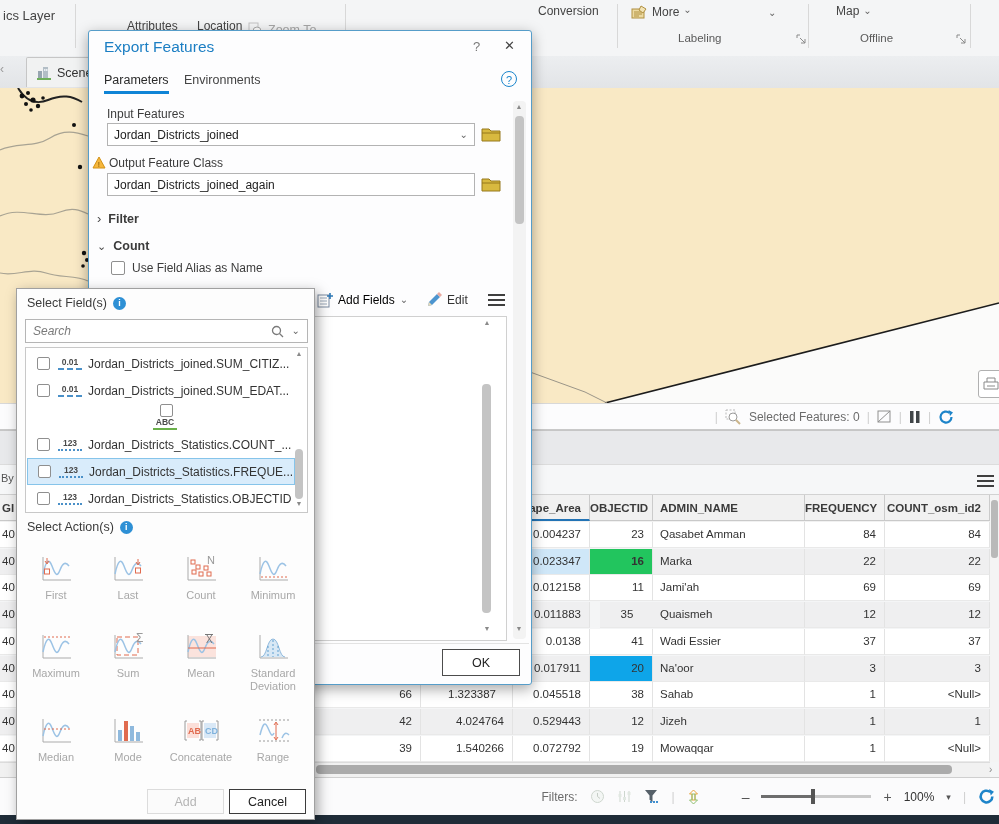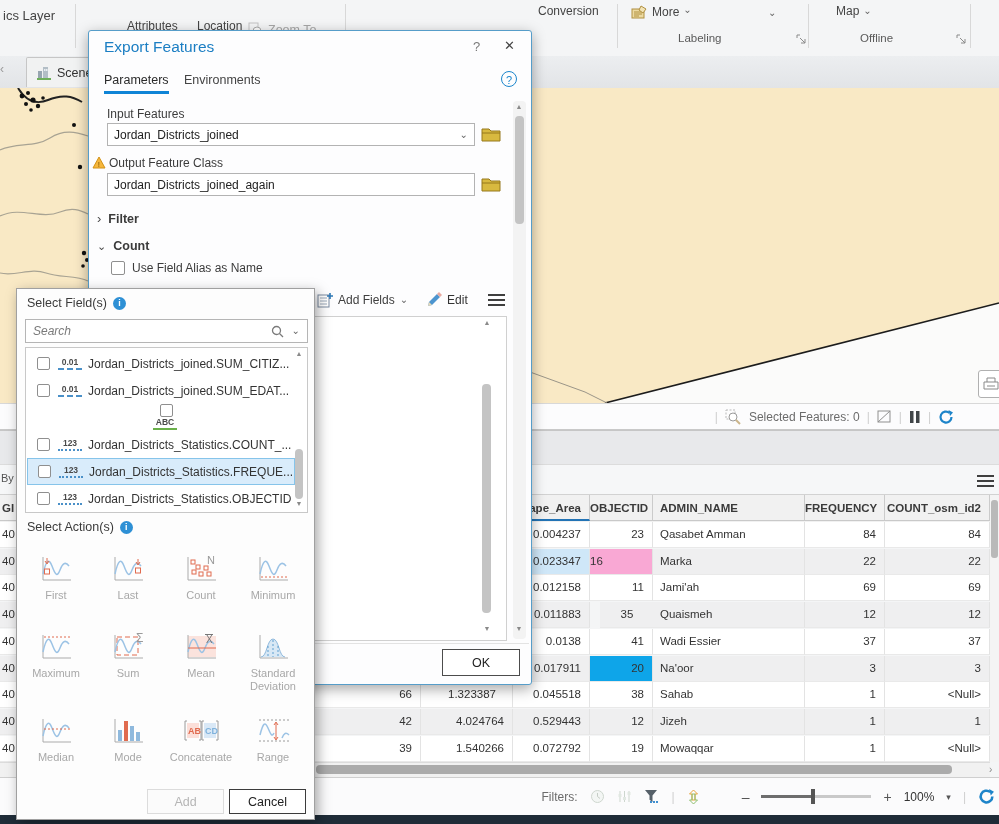--- a/index.html
+++ b/index.html
@@ -256,21 +256,21 @@
         <div class="tcell" style="left: 590px; width: 63px; text-align: right; background: rgb(255, 255, 255); padding-right: 8px;">23</div>
         <div class="tcell" style="left: 653px; width: 152px; text-align: left; background: rgb(255, 255, 255); padding-left: 7px;">Qasabet Amman</div>
         <div class="tcell" style="left: 805px; width: 80px; text-align: right; background: rgb(255, 255, 255); padding-right: 8px;">84</div>
         <div class="tcell" style="left: 885px; width: 105px; text-align: right; background: rgb(255, 255, 255); padding-right: 8px;">84</div>
       </div>
       <div class="trow" style="top: 26.7px;">
         <div class="tcell" style="left: 0px; width: 19px; text-align: left; background: rgb(239, 239, 240); padding-left: 2px;">40</div>
         <div class="tcell" style="left: 19px; width: 402px; text-align: right; background: rgb(239, 239, 240); padding-right: 8px;"></div>
         <div class="tcell" style="left: 421px; width: 92px; text-align: right; background: rgb(239, 239, 240); padding-right: 8px;"></div>
         <div class="tcell" style="left: 513px; width: 77px; text-align: right; background: rgb(207, 231, 248); padding-right: 8px;">0.023347</div>
-        <div class="tcell" style="left: 590px; width: 63px; text-align: left; background: #f9a8d4; padding-right: 8px;">16</div>
+        <div class="tcell" style="left: 590px; width: 63px; text-align: right; background: #22c55e; padding-right: 8px; font-weight: bold;">16</div>
         <div class="tcell" style="left: 653px; width: 152px; text-align: left; background: rgb(239, 239, 240); padding-left: 7px;">Marka</div>
         <div class="tcell" style="left: 805px; width: 80px; text-align: right; background: rgb(239, 239, 240); padding-right: 8px;">22</div>
         <div class="tcell" style="left: 885px; width: 105px; text-align: right; background: rgb(239, 239, 240); padding-right: 8px;">22</div>
       </div>
       <div class="trow" style="top: 53.4px;">
         <div class="tcell" style="left: 0px; width: 19px; text-align: left; background: rgb(255, 255, 255); padding-left: 2px;">40</div>
         <div class="tcell" style="left: 19px; width: 402px; text-align: right; background: rgb(255, 255, 255); padding-right: 8px;"></div>
         <div class="tcell" style="left: 421px; width: 92px; text-align: right; background: rgb(255, 255, 255); padding-right: 8px;"></div>
         <div class="tcell" style="left: 513px; width: 77px; text-align: right; background: rgb(255, 255, 255); padding-right: 8px;">0.012158</div>
         <div class="tcell" style="left: 590px; width: 63px; text-align: right; background: rgb(255, 255, 255); padding-right: 8px;">11</div>
@@ -445,21 +445,21 @@
     <div class="abs flabel" style="left:43px;top:230px;">Use Field Alias as Name</div>
 
     <div class="abs" style="left:228px;top:260px;display:flex;align-items:center;gap:5px;">
       <span>
           <svg width="16" height="16" viewBox="0 0 16 16">
             <rect x="1" y="3" width="11" height="12" fill="#fff" stroke="#7a8aa0"></rect>
             <path d="M3 6h7M3 9h7M3 12h7" stroke="#9aa8ba"></path>
             <path d="M13 1v6M10 4h6" stroke="#2e78b5" stroke-width="1.6"></path>
           </svg>
         </span>
-      <span style="color:#404040;">Add Fields</span>
+      <span style="color:#000000;">Add Fields</span>
       <span class="chev">⌄</span>
       <span style="width:8px;"></span>
       <span>
           <svg width="16" height="16" viewBox="0 0 16 16">
             <path d="M2 14l1-4 8-8 3 3-8 8z" fill="#4d95cf"></path>
             <path d="M11 2l2-2 3 3-2 2z" fill="#e8a9a0"></path>
             <path d="M2 14l1-4 3 3z" fill="#e9d9b8"></path>
           </svg>
         </span>
       <span style="color:#333;">Edit</span>

